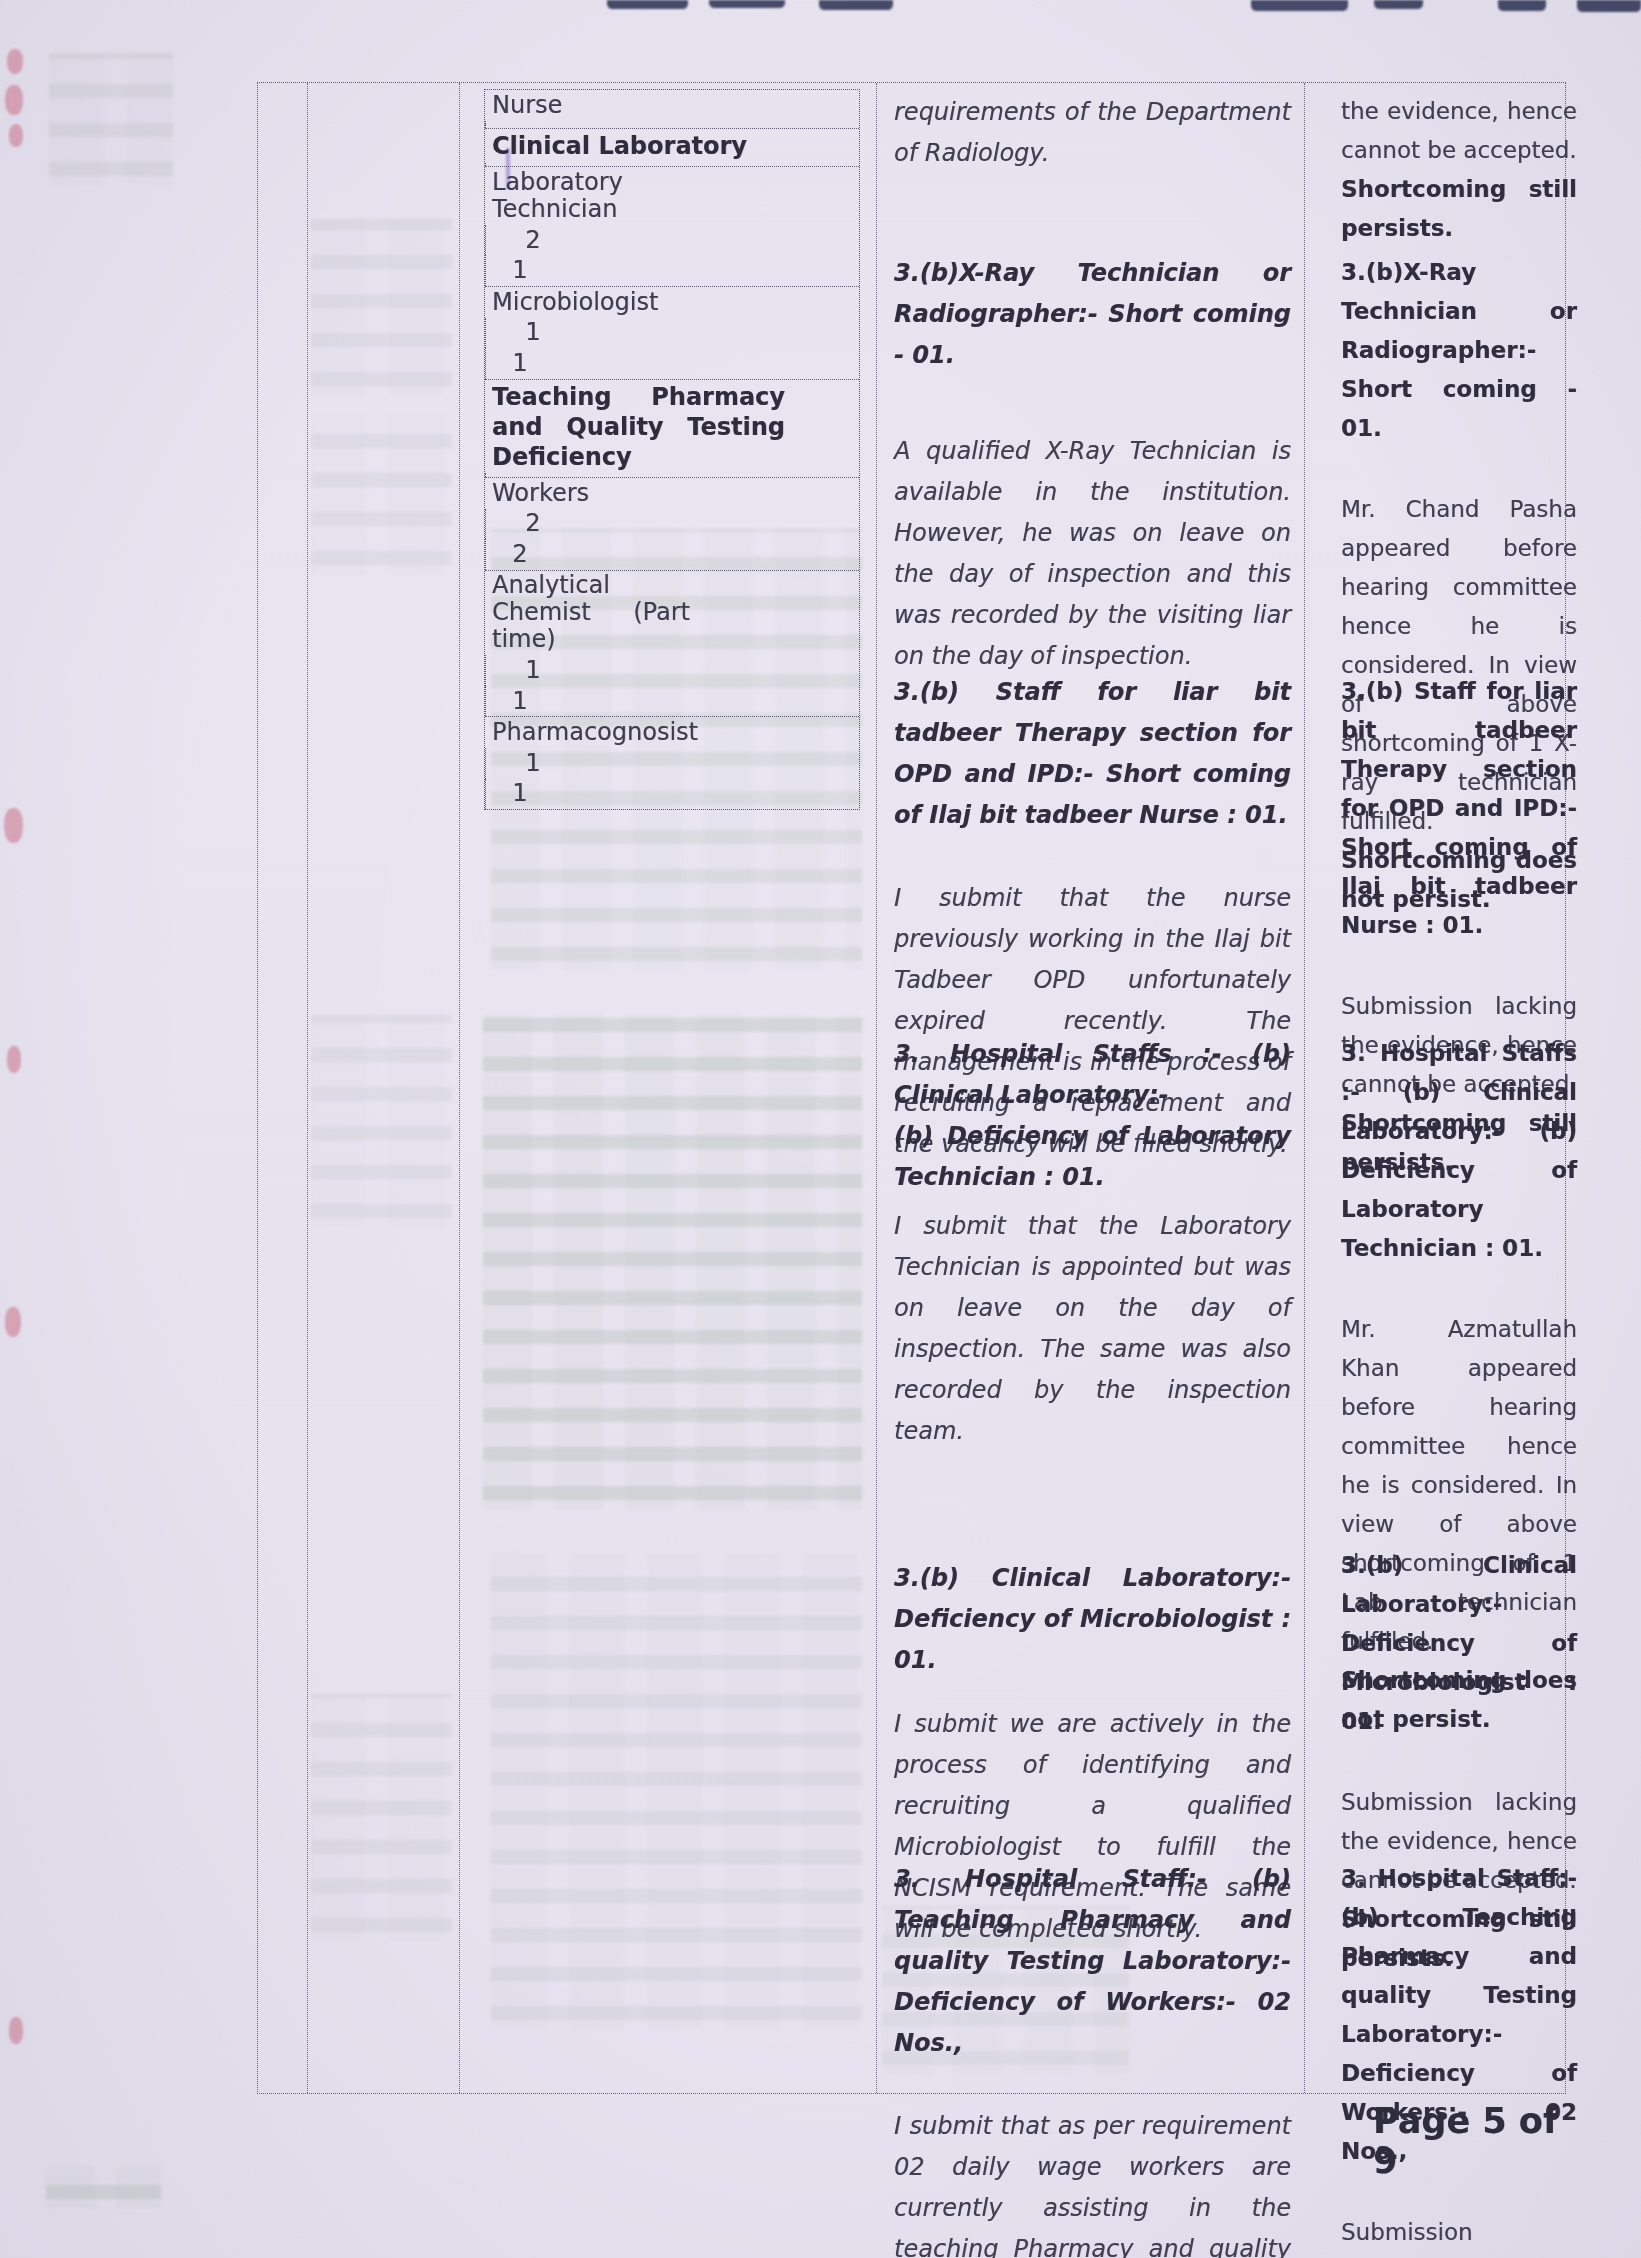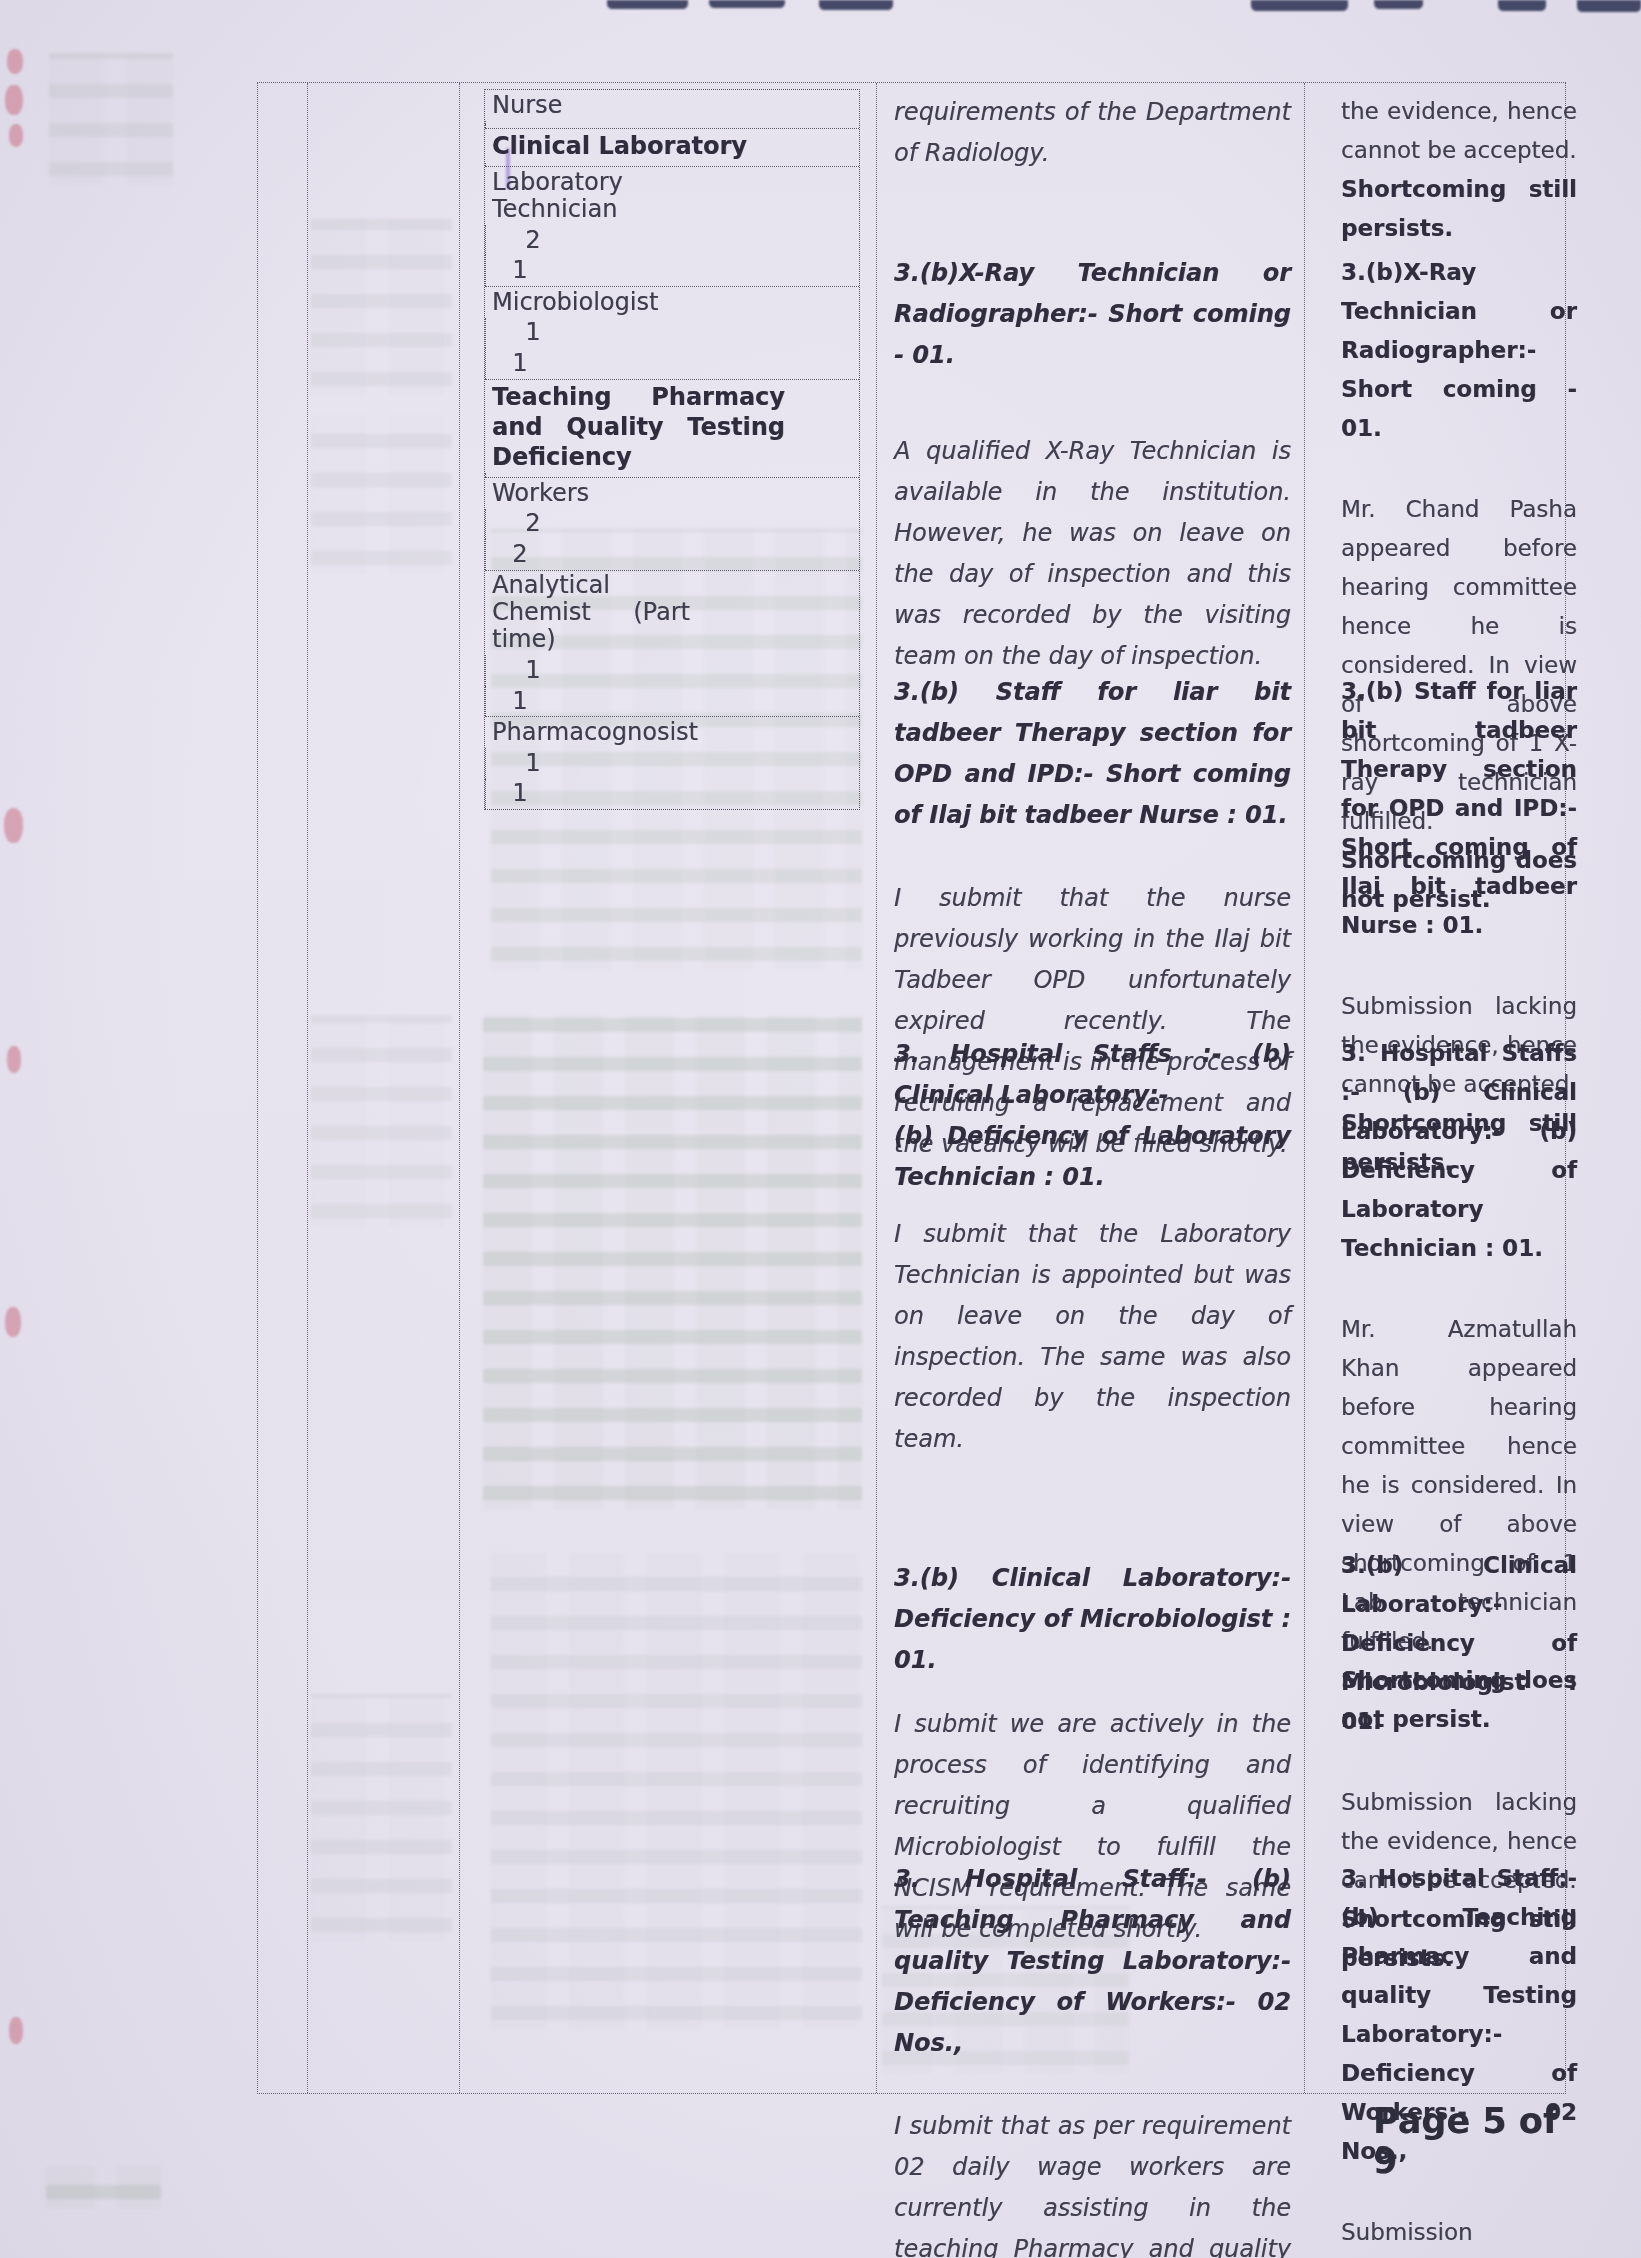--- a/index.html
+++ b/index.html
@@ -43,21 +43,21 @@
 
   
   .mid-sec{position:absolute;left:636px;width:397px;font-size:24px;line-height:41px;color:#403f50;text-align:justify;font-style:italic;}
   .right-sec{position:absolute;left:1083px;width:236px;font-size:23px;line-height:39px;color:#403f50;text-align:justify;}
   .sec-heading{font-weight:bold;color:#302e3e;text-align:justify;}
   .sec-body{text-align:justify;}
   .sec-verdict{font-weight:bold;color:#302e3e;text-align:justify;}
   .gap-lg{margin-top:55px;}
   .gap-md{margin-top:42px;}
   .gap-sm{margin-top:23px;}
-  .gap-0{margin-top:16px;}
+  .gap-0{margin-top:8px;}
 
   .footer-page{
     position:absolute;left:1373px;top:2101px;width:203px;
     font-size:35px;font-weight:bold;color:#2e2d3c;
   }
 
   
   .ghost{
     position:absolute;
     filter:blur(1.8px);
@@ -151,21 +151,21 @@
         <div class="sc sc-q2">1</div>
       </div>
     </div>
 
     <div class="mid-sec txt-soft" style="top:8.8px;">
       <div class="sec-body">requirements of the Department of Radiology.</div>
     </div>
 
     <div class="mid-sec txt-soft" style="top:170px;">
       <div class="sec-heading">3.(b)X-Ray Technician or Radiographer:- Short coming - 01.</div>
-      <div class="sec-body gap-lg">A qualified X-Ray Technician is available in the institution. However, he was on leave on the day of inspection and this was recorded by the visiting team on the day of inspection.</div>
+      <div class="sec-body gap-lg">A qualified X-Ray Technician is available in the institution. However, he was on leave on the day of inspection and this was recorded by the visiting liar on the day of inspection.</div>
     </div>
 
     <div class="mid-sec txt-soft" style="top:589px;">
       <div class="sec-heading">3.(b) Staff for liar bit tadbeer Therapy section for OPD and IPD:- Short coming of Ilaj bit tadbeer Nurse : 01.</div>
       <div class="sec-body gap-md">I submit that the nurse previously working in the Ilaj bit Tadbeer OPD unfortunately expired recently. The management is in the process of recruiting a replacement and the vacancy will be filled shortly.</div>
     </div>
 
     <div class="mid-sec txt-soft" style="top:951px;">
       <div class="sec-heading">3. Hospital Staffs :- (b) Clinical Laboratory:-</div>
       <div class="sec-heading">(b) Deficiency of Laboratory Technician        : 01.</div>

